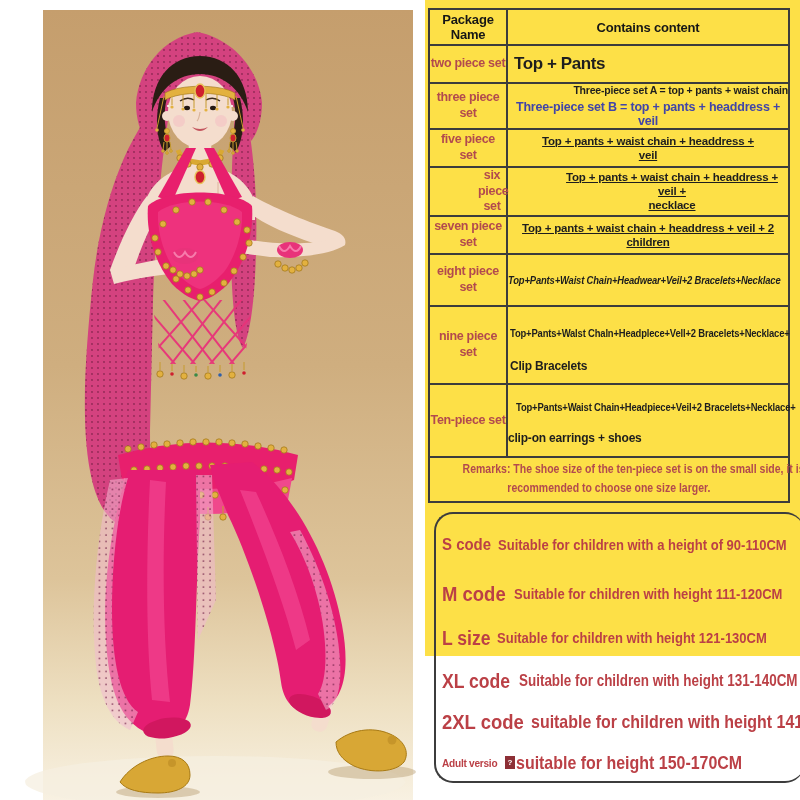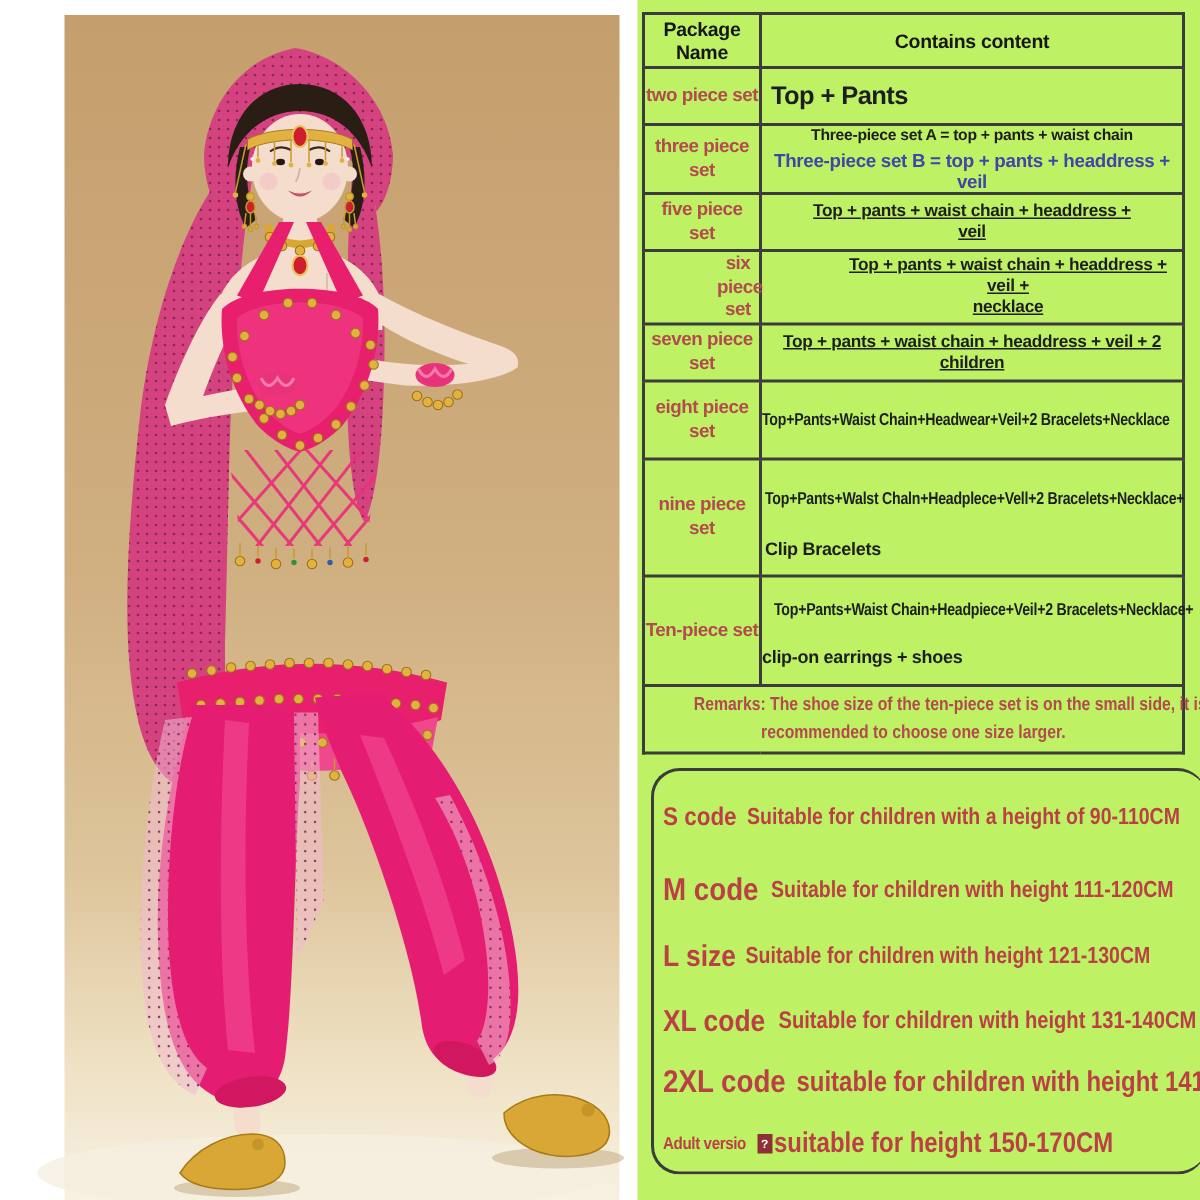--- a/index.html
+++ b/index.html
@@ -5,21 +5,21 @@
   * { margin:0; padding:0; box-sizing:border-box; }
   html,body { width:800px; height:800px; overflow:hidden; background:#fff;
               font-family:"Liberation Sans", sans-serif; }
   .stage { display:flex; width:800px; height:800px; }
 
   
   .photo-panel { position:relative; width:425px; height:800px; background:#fff; flex:0 0 auto; }
   .photo-panel svg { display:block; }
 
   
-  .info-panel { position:relative; width:375px; height:800px; background:#bef264; flex:0 0 auto; }
+  .info-panel { position:relative; width:375px; height:656px; background:#fde047; flex:0 0 auto; }
 
   table.pkg { position:absolute; top:8px; left:3px; width:362px;
               border-collapse:collapse; table-layout:fixed; }
   table.pkg th, table.pkg td { border:2px solid #3c3c3c; padding:0; vertical-align:middle; }
   table.pkg th { height:36px; font-size:13px; color:#161616; letter-spacing:-0.2px; font-weight:700; }
   td.nm { color:#b24a4e; font-size:12.5px; font-weight:700; text-align:center;
           line-height:1.25; letter-spacing:-0.3px; }
   td.ct { font-weight:700; color:#1e1e1e; font-size:11.5px; text-align:center; letter-spacing:-0.2px; }
 
   .cond   { display:inline-block; white-space:nowrap; transform:scaleX(.82); transform-origin:0 50%; }
@@ -30,24 +30,24 @@
   tr.r2 td { height:38px; }
   tr.r3 td { height:37px;padding-left:48px; }
   tr.r4 td { height:38px; }
   tr.r5 td { height:52px; }
   tr.r6 td { height:78px; }
   tr.r7 td { height:73px; }
   tr.r8 td { height:45px; }
 
   td.two { text-align:left; }
   td.two span { font-size:17px; letter-spacing:-0.4px; padding-left:6px; }
-  .line-a { font-size:10.5px; margin-bottom:4px; }
+  .line-a { font-size:10.5px; margin-bottom:4px;text-align:right; }
   .line-b { font-size:12.5px; color:#4145a8; }
   .two-line div { line-height:14px;text-decoration:underline; }
-  td.eight { text-align:left; padding-left:5px; }
+  td.eight { text-align:left; padding-left:5px;font-style:italic; }
   td.nine  { text-align:left; }
   td.nine .l1 { margin:10px 0 20px 2px; }
   td.nine .l2 { margin-left:2px; font-size:12px; }
   td.ten  { text-align:left;margin-top:44px; }
   td.ten .l1 { margin:6px 0 18px 8px; }
   td.ten .l2 { margin-left:0; font-size:12px; }
   td.rm { color:#b24a4e; text-align:center; font-size:12.5px; font-weight:700; }
   td.rm div { line-height:19px; }
 
   .size-box { position:absolute; top:512px; left:9px; width:370px; height:271px;

